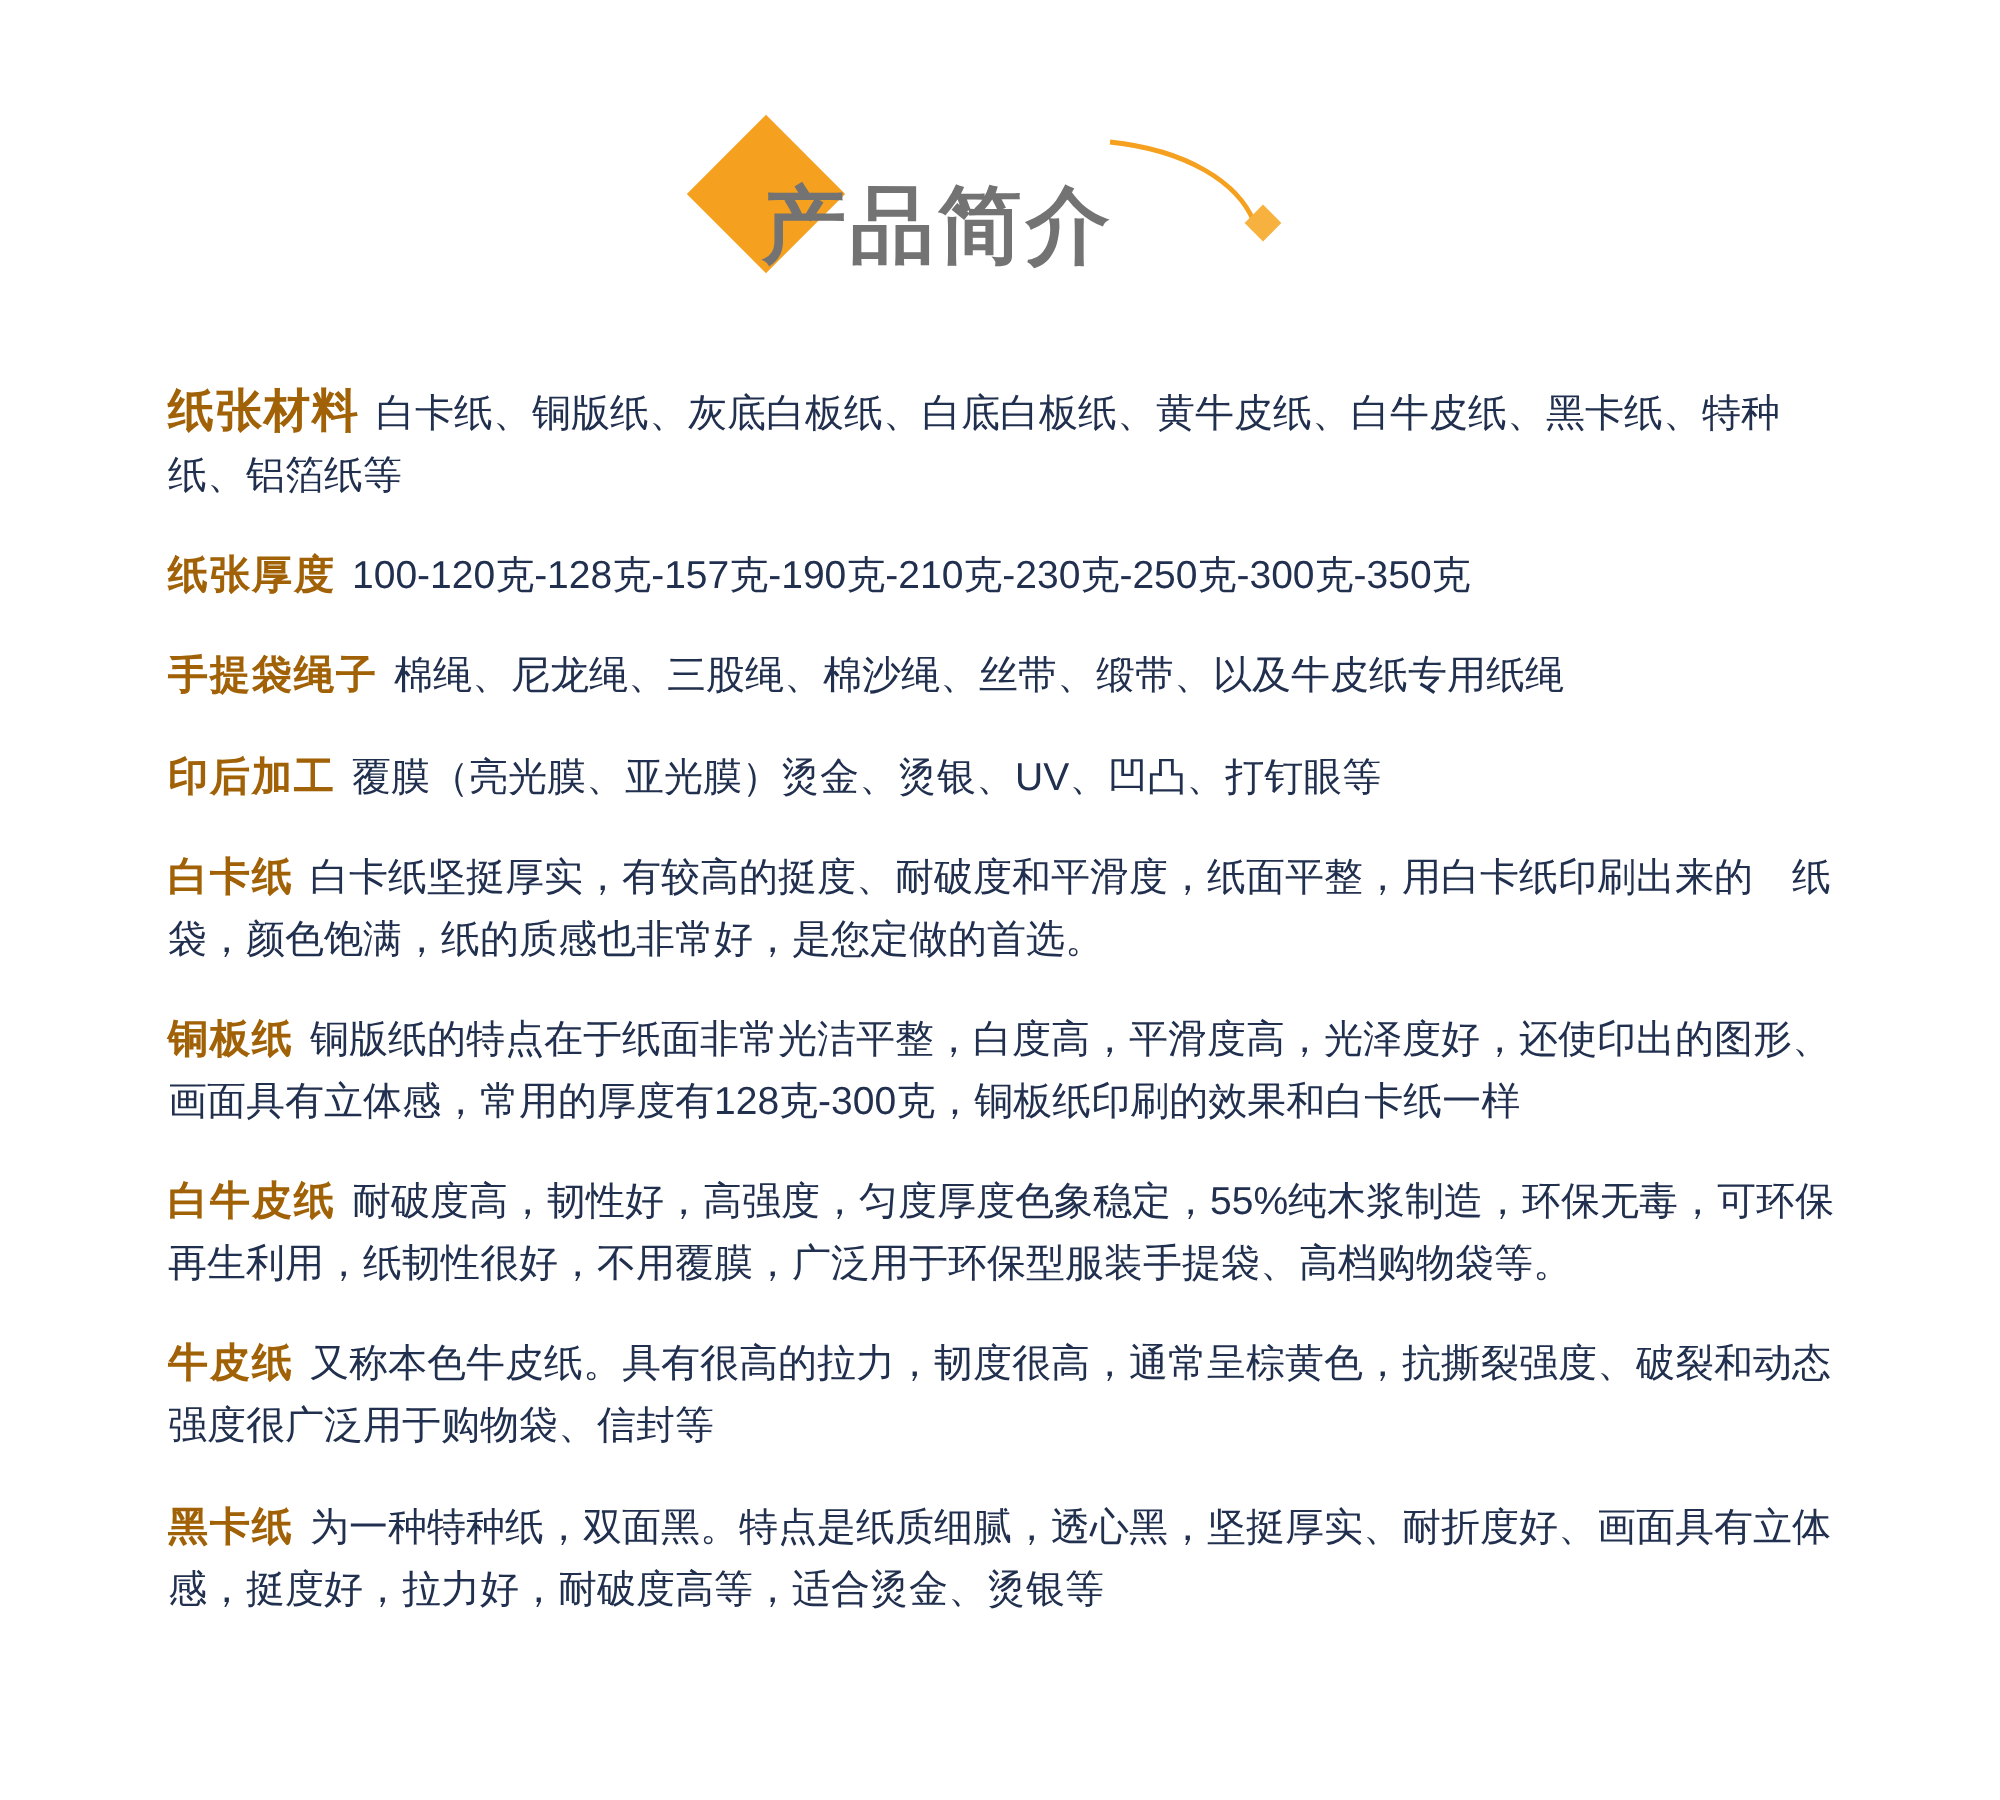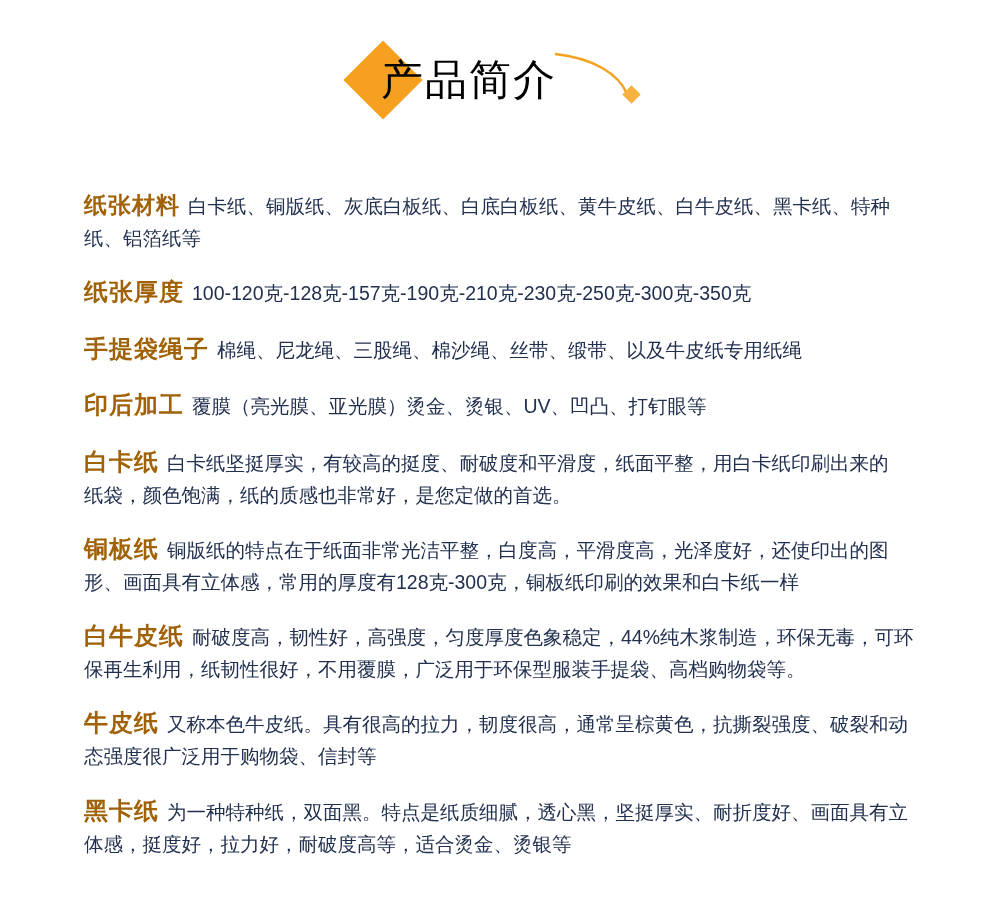--- a/index.html
+++ b/index.html
@@ -39,24 +39,25 @@
     height: 56px;
     background: #f5a01e;
     transform: rotate(45deg);
     margin-right: -30px;
     flex: 0 0 auto;
   }
   .header-title {
     position: relative;
     z-index: 3;
     font-size: 42px;
-    font-weight: normal;
+    font-weight: bold;
     letter-spacing: 2px;
-    color: #000000;
+    color: #737373;
     white-space: nowrap;
+    margin-top: 33px;
   }
   .swoosh {
     position: relative;
     width: 92px;
     height: 56px;
     margin-left: -4px;
     flex: 0 0 auto;
   }
   .swoosh svg {
     display: block;
@@ -75,21 +76,21 @@
   }
   .label {
     color: #a16207;
     font-weight: bold;
     font-size: 23px;
     letter-spacing: 1px;
     margin-right: 8px;
     white-space: nowrap;
   }
   .label-lg {
-    font-size: 24px;
+    font-size: 20px;
   }
   .body-txt {
     font-size: 19.5px;
     color: #22304f;
   }
   .block-mat { margin-bottom: 8px; }
   .block-thick { margin-bottom: 1px; }
   .block-post { margin-bottom: 1px; }
   .block-rope { margin-bottom: 10px; }
   .block-white { margin-bottom: 10px; }
@@ -135,21 +136,21 @@
 
     <p class="block block-white">
       <span class="label label-lg">白卡纸</span><span class="body-txt">白卡纸坚挺厚实，有较高的挺度、耐破度和平滑度，纸面平整，用白卡纸印刷出来的　纸袋，颜色饱满，纸的质感也非常好，是您定做的首选。</span>
     </p>
 
     <p class="block block-coated">
       <span class="label label-lg">铜板纸</span><span class="body-txt">铜版纸的特点在于纸面非常光洁平整，白度高，平滑度高，光泽度好，还使印出的图形、画面具有立体感，常用的厚度有128克-300克，铜板纸印刷的效果和白卡纸一样</span>
     </p>
 
     <p class="block block-wkraft">
-      <span class="label label-lg">白牛皮纸</span><span class="body-txt">耐破度高，韧性好，高强度，匀度厚度色象稳定，44%纯木浆制造，环保无毒，可环保再生利用，纸韧性很好，不用覆膜，广泛用于环保型服装手提袋、高档购物袋等。</span>
+      <span class="label label-lg">白牛皮纸</span><span class="body-txt">耐破度高，韧性好，高强度，匀度厚度色象稳定，55%纯木浆制造，环保无毒，可环保再生利用，纸韧性很好，不用覆膜，广泛用于环保型服装手提袋、高档购物袋等。</span>
     </p>
 
     <p class="block block-kraft">
       <span class="label label-lg">牛皮纸</span><span class="body-txt">又称本色牛皮纸。具有很高的拉力，韧度很高，通常呈棕黄色，抗撕裂强度、破裂和动态强度很广泛用于购物袋、信封等</span>
     </p>
 
     <p class="block">
       <span class="label label-lg">黑卡纸</span><span class="body-txt">为一种特种纸，双面黑。特点是纸质细腻，透心黑，坚挺厚实、耐折度好、画面具有立体感，挺度好，拉力好，耐破度高等，适合烫金、烫银等</span>
     </p>
 

